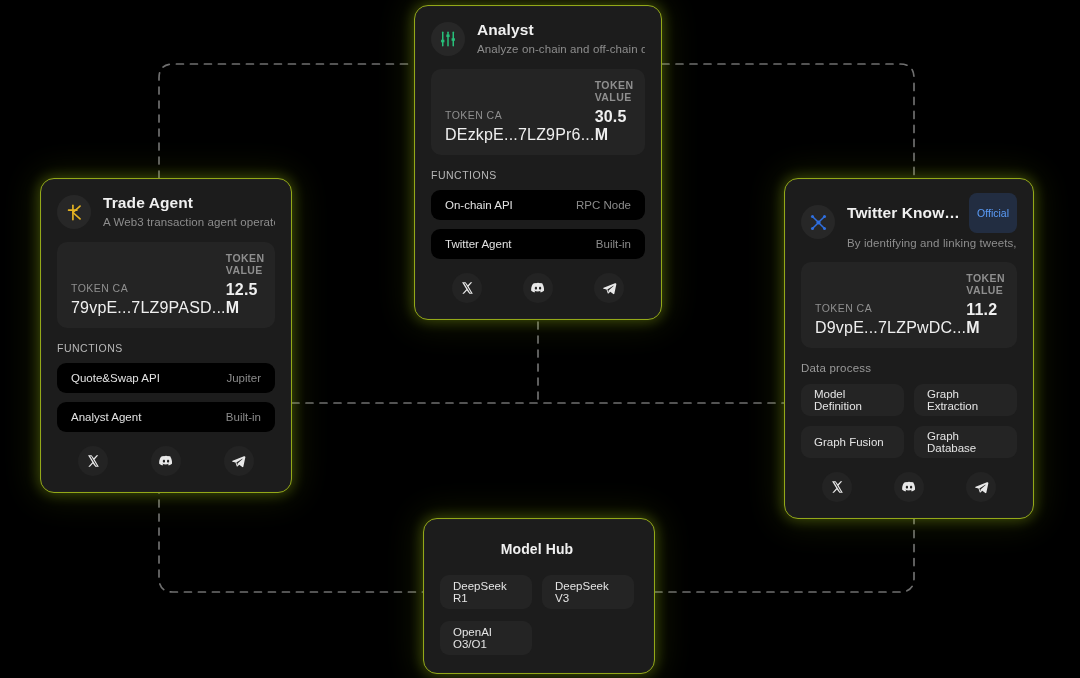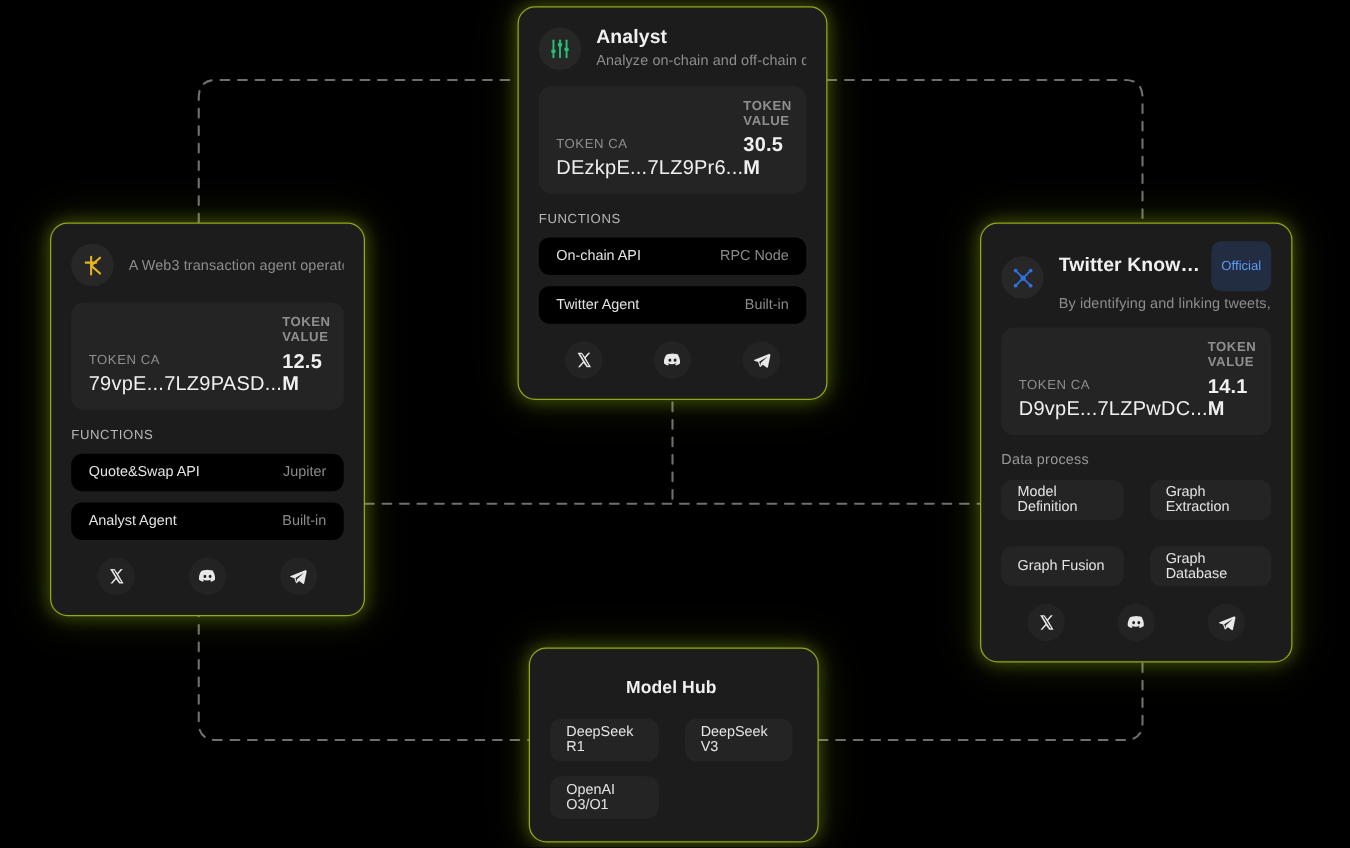--- a/index.html
+++ b/index.html
@@ -71,21 +71,21 @@
   .section-label.soft { color:#9a9a9a; letter-spacing:.2px; font-size:11.5px; text-transform:none; }
   .fn-row {
     margin-top: 9px; background: #000000; border-radius: 9px;
     height: 30px; padding: 0 14px;
     display: flex; align-items: center; justify-content: space-between;
   }
   .fn-name { font-size: 11.5px; color: #e2e2e2; }
   .fn-meta { font-size: 11.5px; color: #8b8b8b; }
 
   
-  .chip-grid { margin-top: 10px; display: grid; grid-template-columns: 1fr 1fr; gap: 21px; }
+  .chip-grid { margin-top: 10px; display: grid; grid-template-columns: 1fr 1fr; gap: 10px; }
   .chip {
     background: #242424; border-radius: 9px; height: 32px;
     display: flex; align-items: center; padding: 0 13px;
     font-size: 11.5px; color: #e4e4e4;
   }
 
   
   .social-row { margin-top: 14px; display: flex; justify-content: space-around; align-items: center; }
   .social-btn {
     width: 30px; height: 30px; border-radius: 50%;
@@ -149,20 +149,23 @@
       <div class="card-head">
         <div class="agent-avatar">
           <svg width="19" height="19" viewBox="0 0 24 24" fill="none" stroke="#e6b422" stroke-width="2.1" stroke-linecap="round">
             <path d="M10 3 L10 21"></path>
               <path d="M10 12 L19 4"></path>
               <path d="M10 12 L19 20"></path>
               <path d="M4.5 9 L15 9"></path>
           </svg>
         </div>
         <div class="head-text">
+          <div class="title-row">
+            <div class="agent-name">Trade Agent</div>
+          </div>
           <div class="agent-desc">A Web3 transaction agent operates a</div>
         </div>
       </div>
 
       <div class="token-panel">
         <div class="tok-col">
           <div class="tok-label">TOKEN CA</div>
           <div class="tok-value">79vpE...7LZ9PASD...</div>
         </div>
         <div class="tok-col right">
@@ -288,21 +291,21 @@
         </div>
       </div>
 
       <div class="token-panel">
         <div class="tok-col">
           <div class="tok-label">TOKEN CA</div>
           <div class="tok-value">D9vpE...7LZPwDC...</div>
         </div>
         <div class="tok-col right">
           <div class="tok-label">TOKEN VALUE</div>
-          <div class="tok-value">14.1 M</div>
+          <div class="tok-value">11.2 M</div>
         </div>
       </div>
 
       <div class="section-label soft">Data process</div>
       <div class="chip-grid">
         <div class="chip">Model Definition</div>
         <div class="chip">Graph Extraction</div>
         <div class="chip">Graph Fusion</div>
         <div class="chip">Graph Database</div>
       </div>

